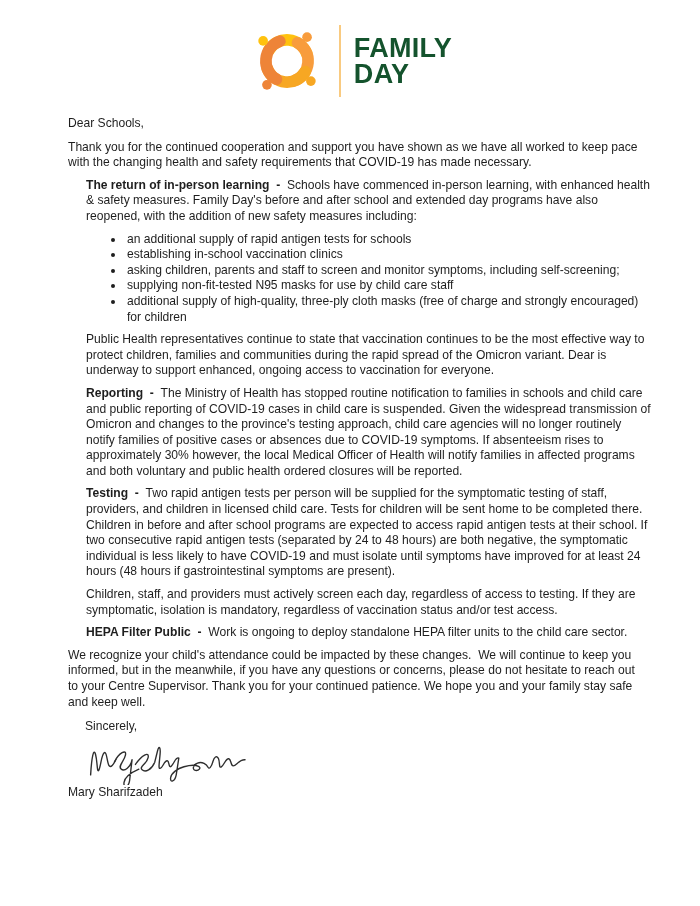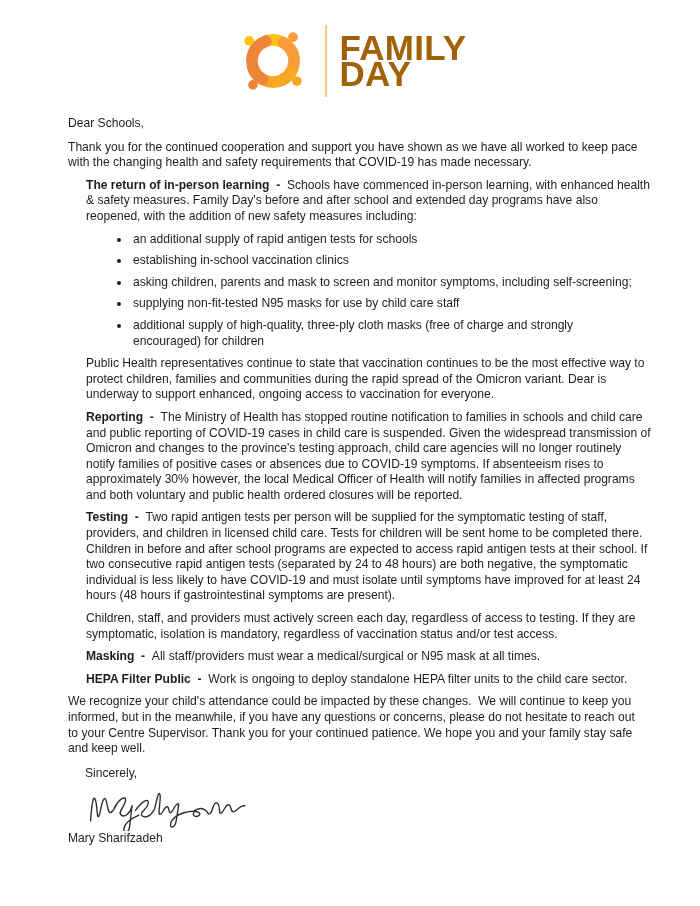--- a/index.html
+++ b/index.html
@@ -3,28 +3,28 @@
 <meta charset="utf-8">
 <style>
   html,body { margin:0; padding:0; background:#ffffff; }
   .page {
     width:700px; height:906px; background:#ffffff; position:relative; overflow:hidden;
     font-family:"Liberation Sans","DejaVu Sans",sans-serif; color:#1e1e1e;
   }
   .header { display:flex; justify-content:center; align-items:center; padding-top:22px; }
   .logo-icon { width:78px; height:78px; flex:0 0 auto; }
   .logo-divider { width:2px; height:72px; background:#F9CA80; margin:0 13px; }
-  .brand { font-weight:bold; font-size:35px; line-height:26px; color:#a16207; letter-spacing:0.3px; }
+  .brand { font-weight:bold; font-size:27px; line-height:26px; color:#14532d; letter-spacing:0.3px; }
   .content { padding:16px 57px 0 68px; font-size:12.1px; line-height:15.6px; }
   .content p { margin:0 0 7px 0; white-space:pre-wrap; }
   p.date { margin-bottom:16px; }
   p.salutation { margin-bottom:8px; }
   .para.indent { margin-left:18px; margin-right:-10px; }
   ul.bullets { margin:0 0 7px 18px; padding-left:39px; list-style:disc; }
-  ul.bullets li { margin:6px; padding-left:2px; }
+  ul.bullets li { margin:0; padding-left:2px; }
   p.closing { margin:9px 0 0 17px; }
   .signature { display:block; margin:0 0 0 2px; }
   .signatory p { margin:0; }
 </style>
 </head>
 <body>
 
 <div class="page">
 
   <div class="header">
@@ -51,29 +51,28 @@
 
   <div class="content">
     <p class="salutation">Dear Schools,</p>
 
     <div id="letter-flow">
         <p class="para">Thank you for the continued cooperation and support you have shown as we have all worked to keep pace with the changing health and safety requirements that COVID-19 has made necessary.</p>
         <p class="para indent"><b>The return of in-person learning  -  </b>Schools have commenced in-person learning, with enhanced health &amp; safety measures. Family Day's before and after school and extended day programs have also reopened, with the addition of new safety measures including:</p>
         <ul class="bullets">
           <li>an additional supply of rapid antigen tests for schools</li>
           <li>establishing in-school vaccination clinics</li>
-          <li>asking children, parents and mask to screen and monitor symptoms, including self-screening;</li>
+          <li>asking children, parents and staff to screen and monitor symptoms, including self-screening;</li>
           <li>supplying non-fit-tested N95 masks for use by child care staff</li>
           <li>additional supply of high-quality, three-ply cloth masks (free of charge and strongly encouraged) for children</li>
         </ul>
         <p class="para indent">Public Health representatives continue to state that vaccination continues to be the most effective way to protect children, families and communities during the rapid spread of the Omicron variant. Dear is underway to support enhanced, ongoing access to vaccination for everyone.</p>
         <p class="para indent"><b>Reporting  -  </b>The Ministry of Health has stopped routine notification to families in schools and child care and public reporting of COVID-19 cases in child care is suspended. Given the widespread transmission of Omicron and changes to the province's testing approach, child care agencies will no longer routinely notify families of positive cases or absences due to COVID-19 symptoms. If absenteeism rises to approximately 30% however, the local Medical Officer of Health will notify families in affected programs and both voluntary and public health ordered closures will be reported.</p>
         <p class="para indent"><b>Testing  -  </b>Two rapid antigen tests per person will be supplied for the symptomatic testing of staff, providers, and children in licensed child care. Tests for children will be sent home to be completed there.  Children in before and after school programs are expected to access rapid antigen tests at their school. If two consecutive rapid antigen tests (separated by 24 to 48 hours) are both negative, the symptomatic individual is less likely to have COVID-19 and must isolate until symptoms have improved for at least 24 hours (48 hours if gastrointestinal symptoms are present).</p>
         <p class="para indent">Children, staff, and providers must actively screen each day, regardless of access to testing. If they are symptomatic, isolation is mandatory, regardless of vaccination status and/or test access.</p>
-        <p class="para indent"><b>Masking  -  </b>All staff/providers must wear a medical/surgical or N95 mask at all times.</p>
         <p class="para indent"><b>HEPA Filter Public  -  </b>Work is ongoing to deploy standalone HEPA filter units to the child care sector.</p>
         <p class="para">We recognize your child's attendance could be impacted by these changes.  We will continue to keep you informed, but in the meanwhile, if you have any questions or concerns, please do not hesitate to reach out to your Centre Supervisor. Thank you for your continued patience. We hope you and your family stay safe and keep well.</p>
       </div>
 
     <p class="closing">Sincerely,</p>
 
     <svg class="signature" width="200" height="50" viewBox="0 0 210 62" aria-hidden="true">
       <g fill="none" stroke="#2e2e2e" stroke-width="1.7" stroke-linecap="round" stroke-linejoin="round" transform="rotate(-2 105 31)">
         <path d="M6,46 C8,24 11,12 13,21 C15,30 14,43 16,41 C19,37 20,21 24,19 C27,18 27,31 29,35 C31,39 35,34 38,28"></path>
         <path d="M36,31 C42,20 52,15 50,23 C48,31 40,36 44,40 C48,44 56,38 58,29 L54,55 C52,64 46,64 47,57 C48,50 56,45 66,41"></path>

